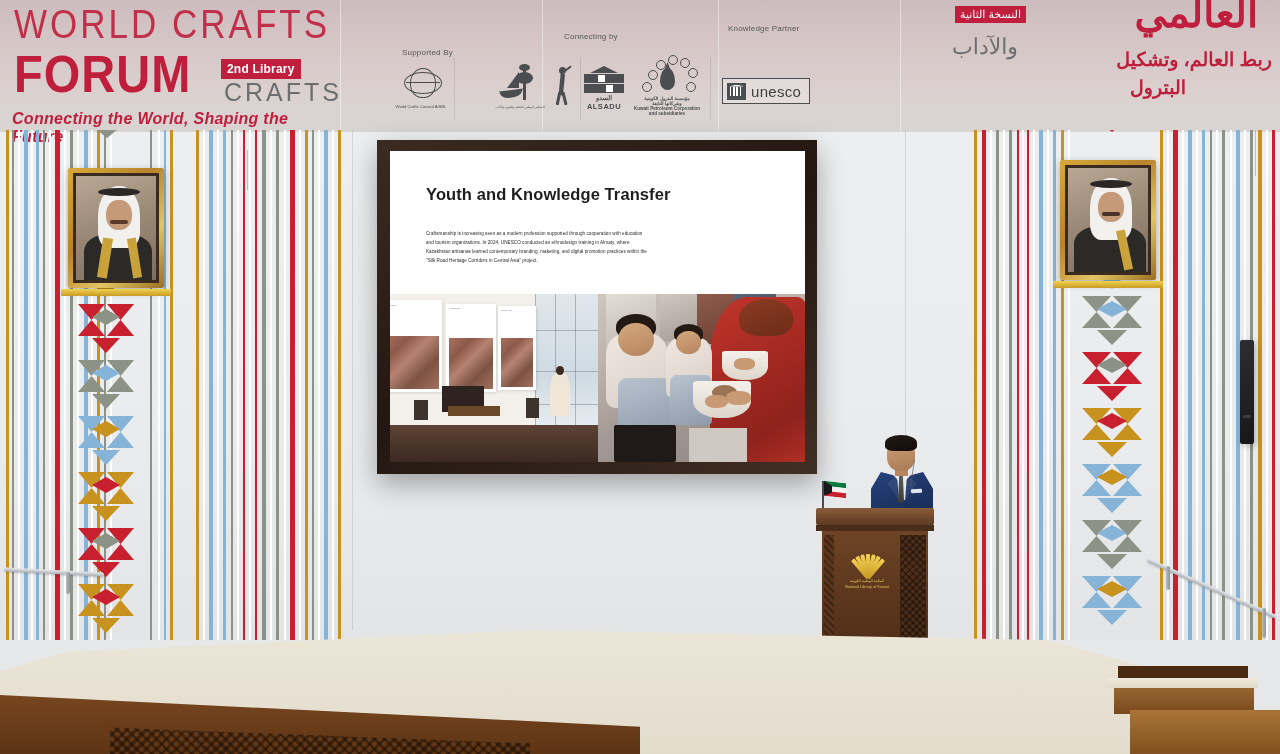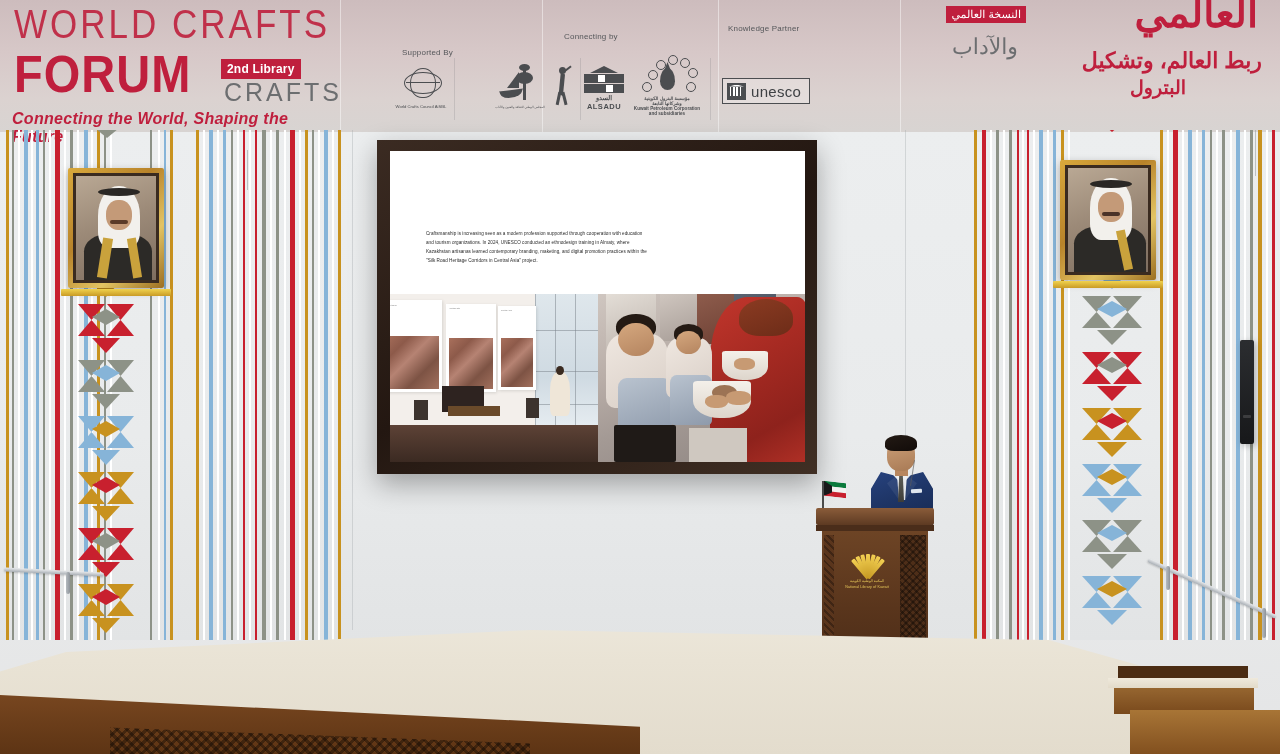--- a/index.html
+++ b/index.html
@@ -68,22 +68,22 @@
   }
   .ar-edition {
     position: absolute; right: 250px; top: 6px;
     background: #bf1f3d; color: #fff; font-size: 11px; padding: 2px 5px;
   }
   .ar-kuwait {
     position: absolute; right: 258px; top: 34px;
     font-size: 22px; color: #6c6e70;
   }
   .ar-tag1 {
-    position: absolute; right: 14px; top: 48px;
-    font-size: 22px; font-weight: 700; color: #bf1f3d;
+    position: absolute; right: 4px; top: 48px;
+    font-size: 19px; font-weight: 700; color: #bf1f3d;
   }
   .ar-tag2 {
     position: absolute; right: 90px; top: 76px;
     font-size: 19px; font-weight: 700; color: #bf1f3d;
   }
 
   
   .sponsors { position: absolute; left: 392px; top: 24px; width: 430px; height: 100px; }
   .sp-label {
     position: absolute; font-size: 8px; color: #55575a; letter-spacing: .2px; white-space: nowrap;
@@ -392,21 +392,21 @@
   <div class="logo-left">
     <div class="wcf-line1">WORLD CRAFTS</div>
     <div class="wcf-line2">FORUM</div>
     <div class="wcf-edition">2nd Library</div>
     <div class="wcf-kuwait">CRAFTS</div>
     <div class="wcf-tag">Connecting the World, Shaping the Future</div>
   </div>
 
   <div class="logo-right">
     <div class="ar-line1">العالمي</div>
-    <div class="ar-edition">النسخة العالمي</div>
+    <div class="ar-edition">النسخة الثانية</div>
     <div class="ar-kuwait">والآداب</div>
     <div class="ar-tag1">ربط العالم، وتشكيل</div>
     <div class="ar-tag2">البترول</div>
   </div>
 
   <div class="sponsors">
     <div class="sp-label" style="left:10px; top:24px;">Supported By</div>
     <div class="sp-label" style="left:172px; top:8px;">Connecting by</div>
     <div class="sp-label" style="left:336px; top:0px;">Knowledge Partner</div>
 
@@ -662,20 +662,21 @@
         <div class="hd-agal" style="left:22px; top:12px; width:42px; height:8px; border-radius:50%;"></div>
         <div class="hd-gold" style="left:52px; top:62px; width:9px; height:40px; transform:rotate(-12deg);"></div>
         <div style="position:absolute; left:34px; top:44px; width:18px; height:4px; background:#4a3228; border-radius:2px;"></div>
       </div>
     </div>
     <div class="pf-shelf" style="bottom:-8px;"></div>
   </div>
 
   <div class="screen-frame">
     <div class="slide">
+      <div class="slide-title">Youth and Knowledge Transfer</div>
       <div class="slide-body">Craftsmanship is increasing seen as a modern profession supported through cooperation with education and tourism organizations. In 2024, UNESCO conducted an ethnodesign training in Almaty, where Kazakhstan artisanas learned contemporary branding, maketing, and digital promotion practices within the "Silk Road Heritage Corridors in Central Asia" project.</div>
 
       <div class="slide-photos">
 
         <div class="ph-left">
           <div class="gal-wall"></div>
           <div class="gal-window">
             <div class="gal-mullion" style="left:0; top:0; width:1px; height:100%;"></div>
             <div class="gal-mullion" style="left:32%; top:0; width:1px; height:100%;"></div>
             <div class="gal-mullion" style="left:64%; top:0; width:1px; height:100%;"></div>

